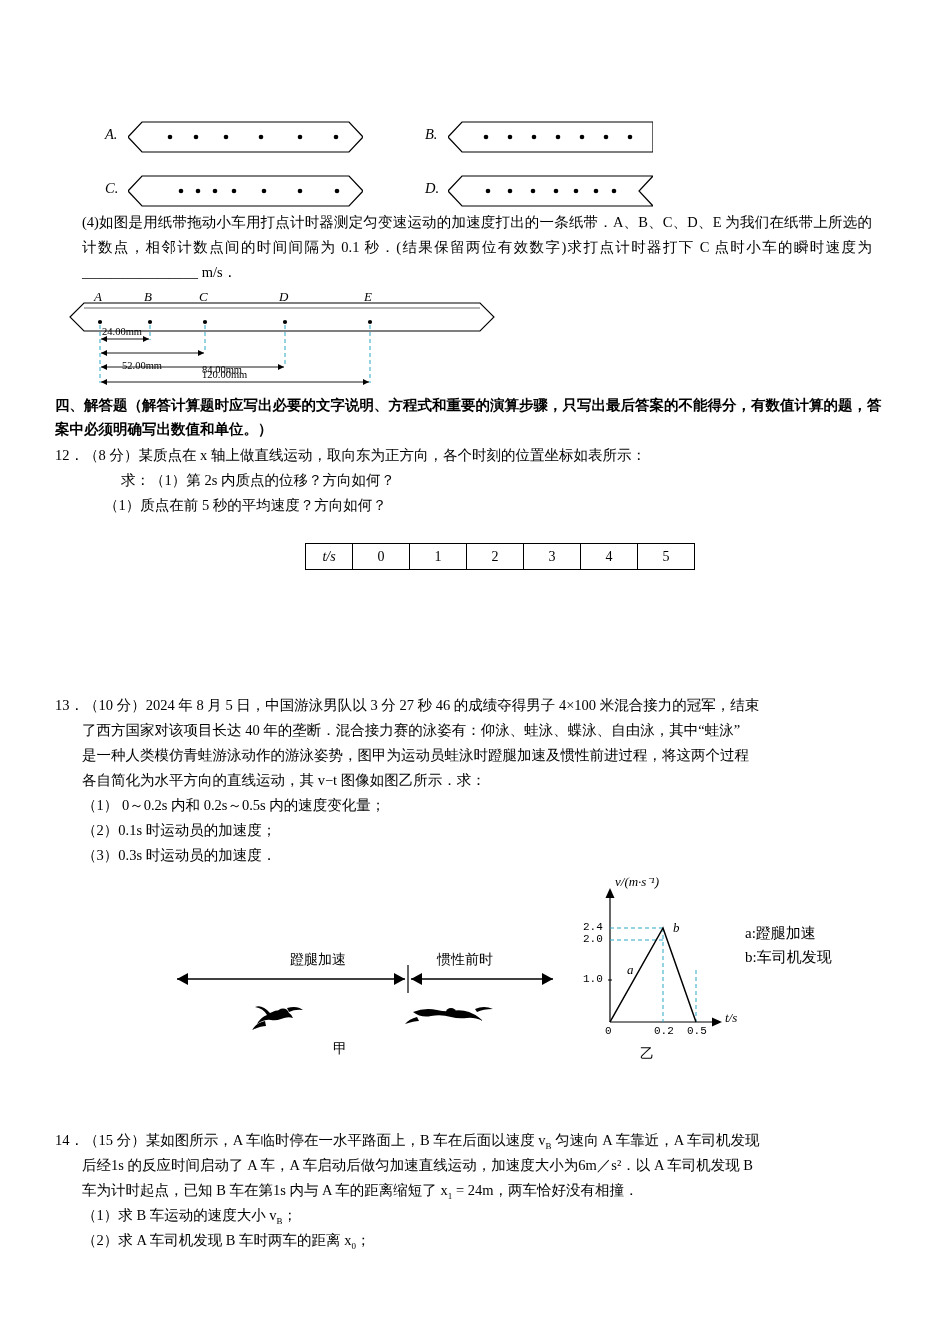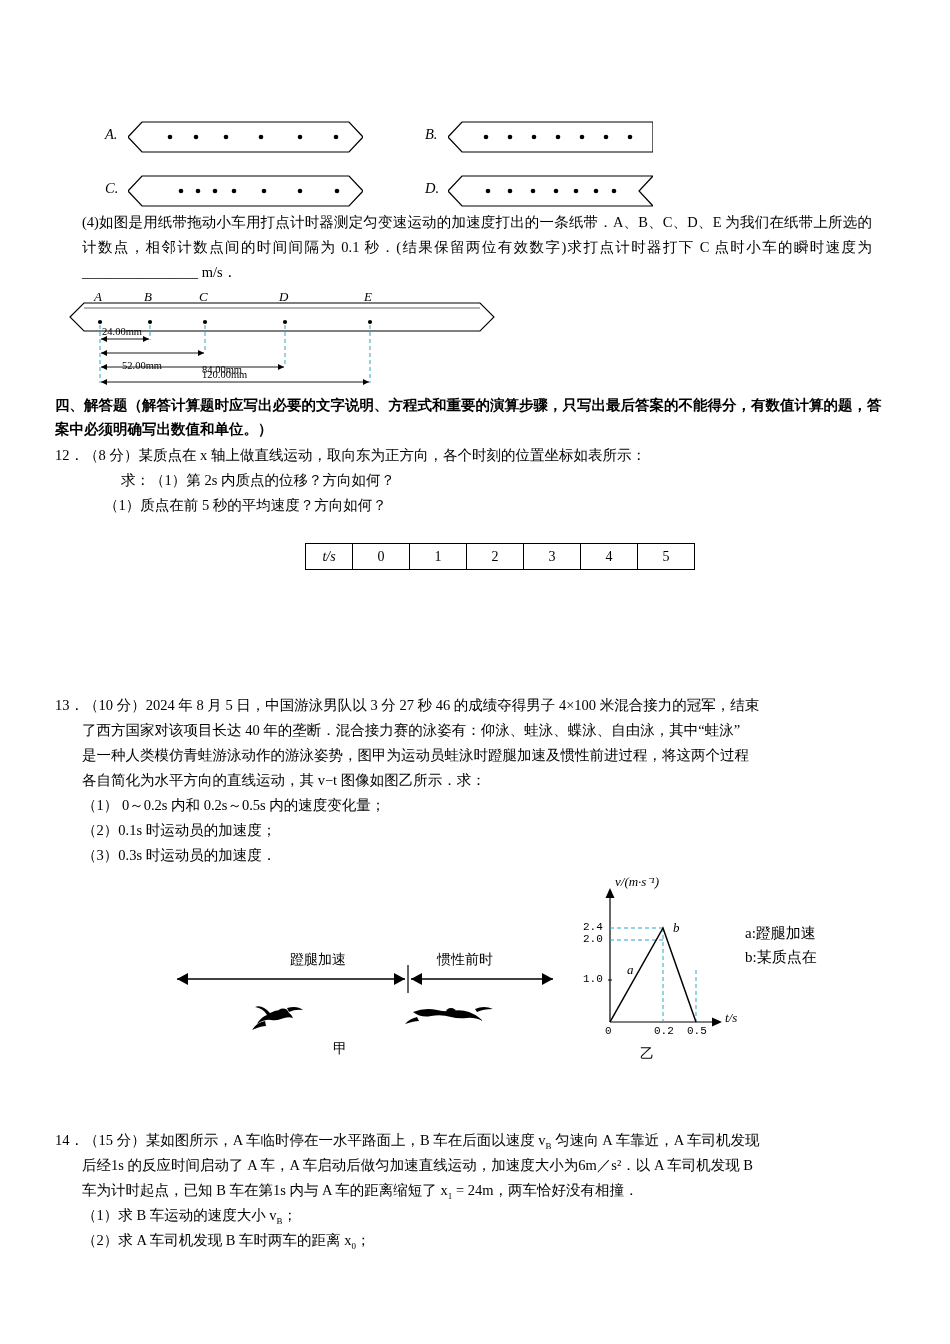--- a/index.html
+++ b/index.html
@@ -247,21 +247,21 @@
     <div class="ctick" style="left:89px;top:155px;text-align:center;">0.2</div>
     <div class="ctick" style="left:122px;top:155px;">0.5</div>
     
     <div class="clabel ital" style="left:50px;top:2px;">v/(m·s⁻¹)</div>
     <div class="clabel ital" style="left:160px;top:140px;">t/s</div>
     
     <div class="clabel ital" style="left:62px;top:92px;font-size:13px;">a</div>
     <div class="clabel ital" style="left:108px;top:50px;font-size:13px;">b</div>
     
     <div class="legend" style="left:180px;top:54px;">a:蹬腿加速</div>
-    <div class="legend" style="left:180px;top:78px;">b:某质点在</div>
+    <div class="legend" style="left:180px;top:78px;">b:车司机发现</div>
     
     <div class="capt" style="left:75px;top:175px;">乙</div>
   </div>
 
   <div class="sec txt" style="left:55px;top:1128px;width:880px;">
     <span>14．（15 分）某如图所示，A 车临时停在一水平路面上，B 车在后面以速度 v</span><sub>B</sub><span> 匀速向 A 车靠近，A 车司机发现</span>
   </div>
   <div class="sec txt" style="left:82px;top:1153px;width:880px;">后经1s 的反应时间启动了 A 车，A 车启动后做匀加速直线运动，加速度大小为6m／s²．以 A 车司机发现 B</div>
   <div class="sec txt" style="left:82px;top:1178px;width:880px;">
     <span>车为计时起点，已知 B 车在第1s 内与 A 车的距离缩短了 x</span><sub>1</sub><span> = 24m，两车恰好没有相撞．</span>

